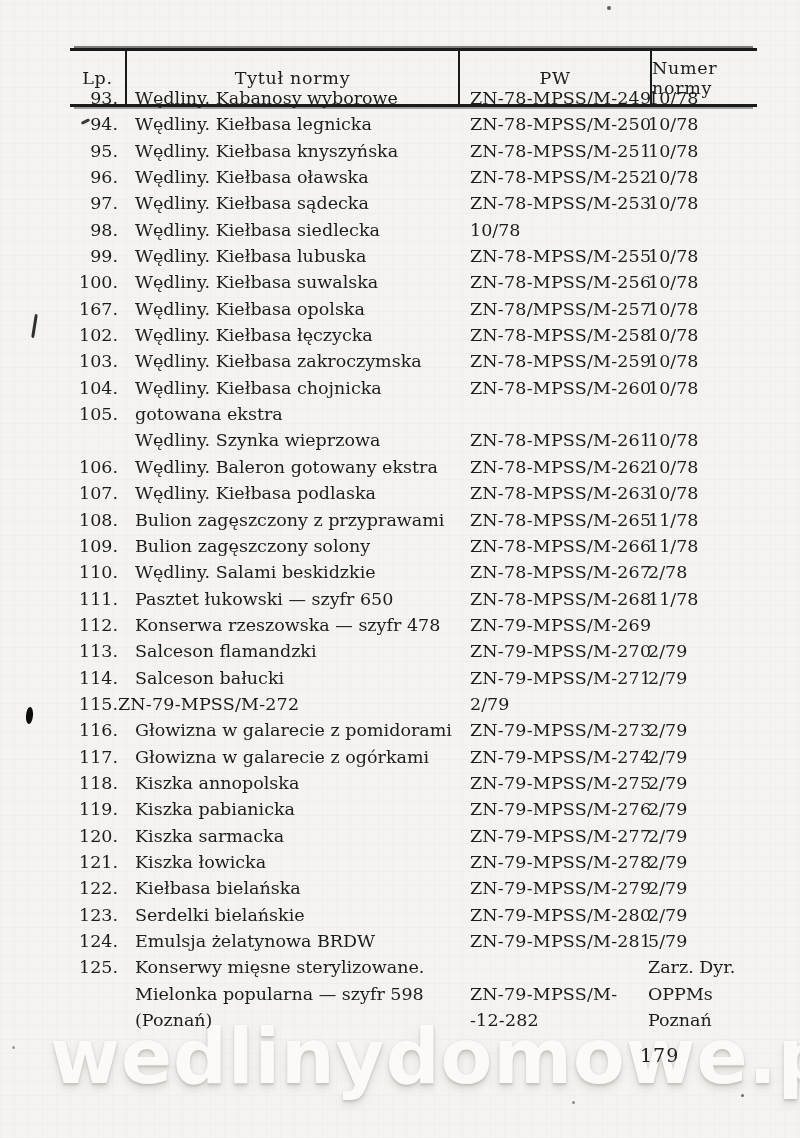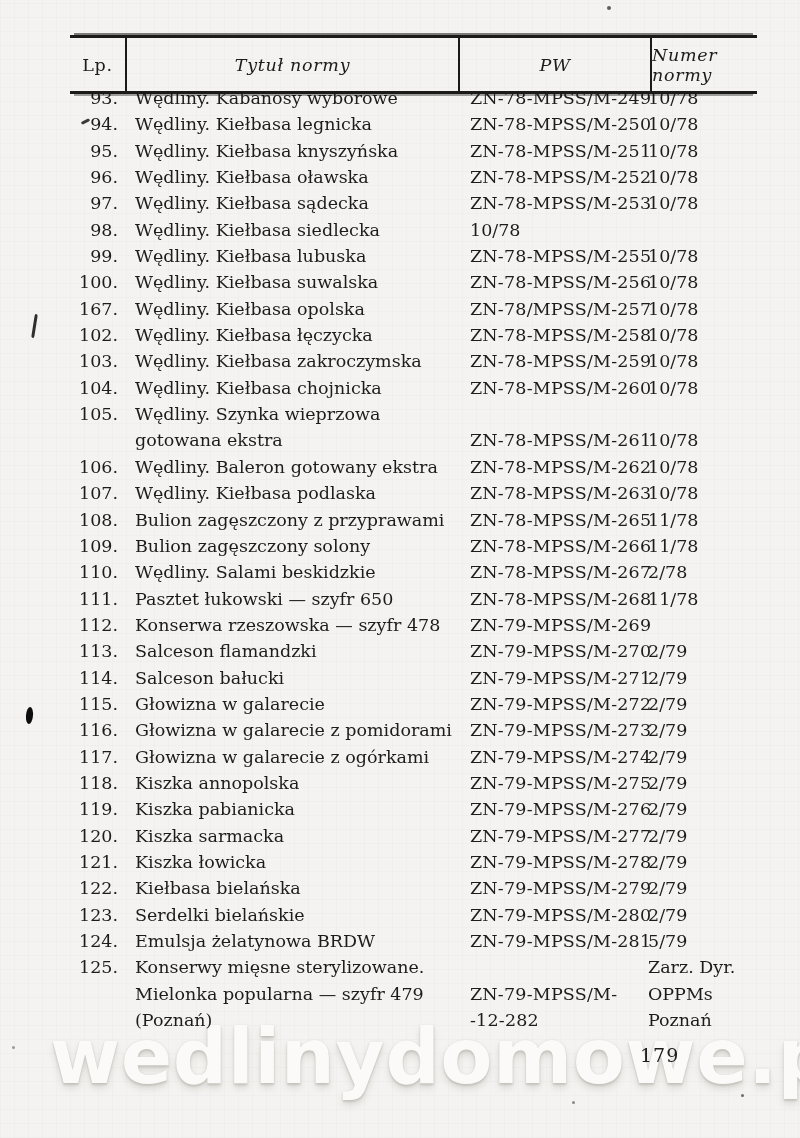--- a/index.html
+++ b/index.html
@@ -9,33 +9,33 @@
     background:#f4f3f1;
     background-image:
       repeating-linear-gradient(0deg, rgba(0,0,0,0.015) 0 1px, transparent 1px 14px),
       repeating-linear-gradient(90deg, rgba(0,0,0,0.015) 0 1px, transparent 1px 14px);
     overflow:hidden;
     font-family:"DejaVu Serif","Liberation Serif",serif;
     color:#1c1c1c;
   }
   
   .thead{
-    position:absolute;left:70px;top:35px;width:687px;height:53px;
+    position:absolute;left:70px;top:48px;width:687px;height:53px;
     border-top:3px solid #1a1a1a;
     border-bottom:3px solid #1a1a1a;
     box-shadow:0 -6px 0 -4px rgba(25,25,25,0.55), 0 6px 0 -4px rgba(25,25,25,0.4);
     display:grid;
     grid-template-columns:55px 333px 192px 107px;
     z-index:3;
   }
   .hcell{
     display:flex;align-items:center;justify-content:center;
     font-size:17.5px;letter-spacing:0.7px;
   }
-  .hcell + .hcell{border-left:2px solid #1a1a1a;font-style:italic;}
+  .hcell + .hcell{border-left:2px solid #1a1a1a;}
   
   .tbody{
     position:absolute;left:70px;top:85px;width:712px;
     font-size:17.5px;
     z-index:2;
   }
   .row{display:grid;grid-template-columns:48px 352px 178px 134px;}
   .line{height:26.35px;line-height:26.35px;white-space:nowrap;}
   .c-lp{text-align:right;}
   .c-title{padding-left:17px;}
@@ -242,22 +242,22 @@
         </div>
         <div class="cell c-pw">
           <div class="line">10/78</div>
         </div>
       </div>
       <div class="row">
         <div class="cell c-lp">
           <div class="line">105.</div>
         </div>
         <div class="cell c-title">
+          <div class="line">gotowana ekstra</div>
           <div class="line">Wędliny. Szynka wieprzowa</div>
-          <div class="line">gotowana ekstra</div>
         </div>
         <div class="cell c-num">
           <div class="line">&nbsp;</div>
           <div class="line">ZN-78-MPSS/M-261</div>
         </div>
         <div class="cell c-pw">
           <div class="line">&nbsp;</div>
           <div class="line">10/78</div>
         </div>
       </div>
@@ -384,23 +384,20 @@
           <div class="line">ZN-79-MPSS/M-271</div>
         </div>
         <div class="cell c-pw">
           <div class="line">2/79</div>
         </div>
       </div>
       <div class="row">
         <div class="cell c-lp">
           <div class="line">115.</div>
         </div>
-        <div class="cell c-title">
-          <div class="line">Głowizna w galarecie</div>
-        </div>
         <div class="cell c-num">
           <div class="line">ZN-79-MPSS/M-272</div>
         </div>
         <div class="cell c-pw">
           <div class="line">2/79</div>
         </div>
       </div>
       <div class="row">
         <div class="cell c-lp">
           <div class="line">116.</div>
@@ -526,21 +523,21 @@
         <div class="cell c-pw">
           <div class="line">5/79</div>
         </div>
       </div>
       <div class="row">
         <div class="cell c-lp">
           <div class="line">125.</div>
         </div>
         <div class="cell c-title">
           <div class="line">Konserwy mięsne sterylizowane.</div>
-          <div class="line">Mielonka popularna — szyfr 479</div>
+          <div class="line">Mielonka popularna — szyfr 598</div>
           <div class="line">(Poznań)</div>
         </div>
         <div class="cell c-num">
           <div class="line">&nbsp;</div>
           <div class="line">ZN-79-MPSS/M-</div>
           <div class="line">-12-282</div>
         </div>
         <div class="cell c-pw">
           <div class="line">Zarz. Dyr.</div>
           <div class="line">OPPMs</div>

